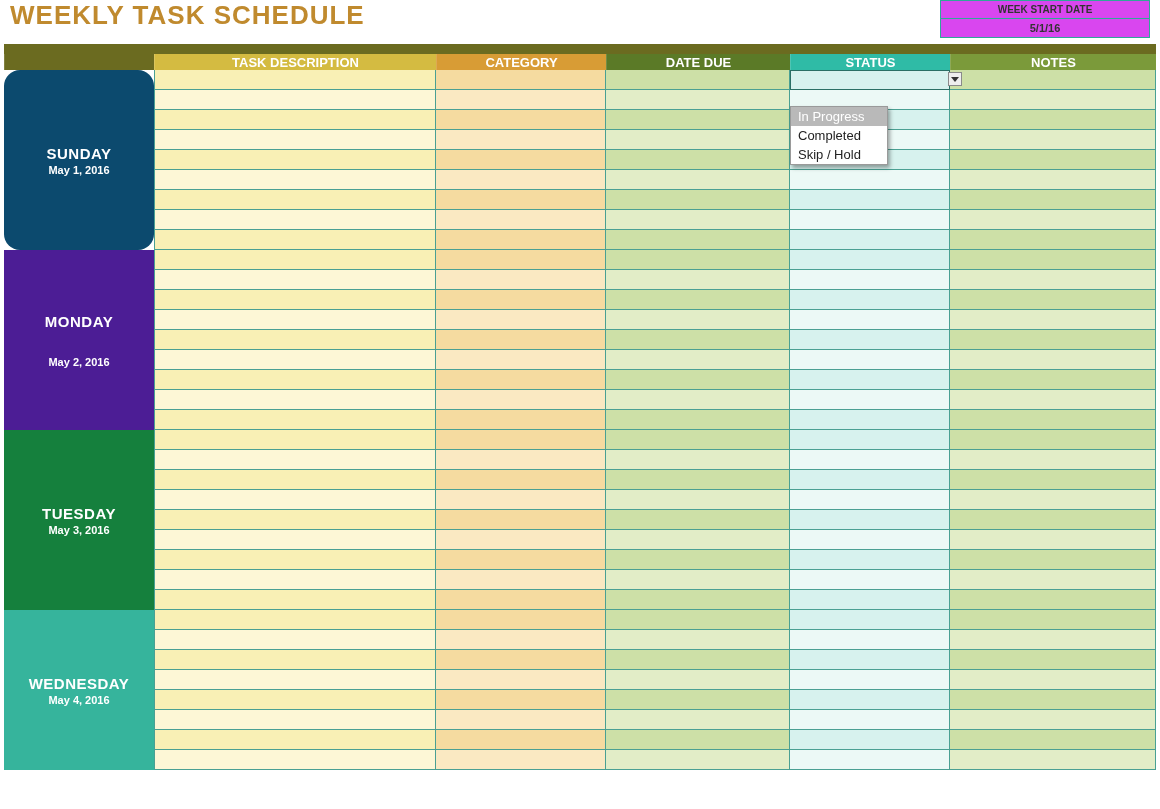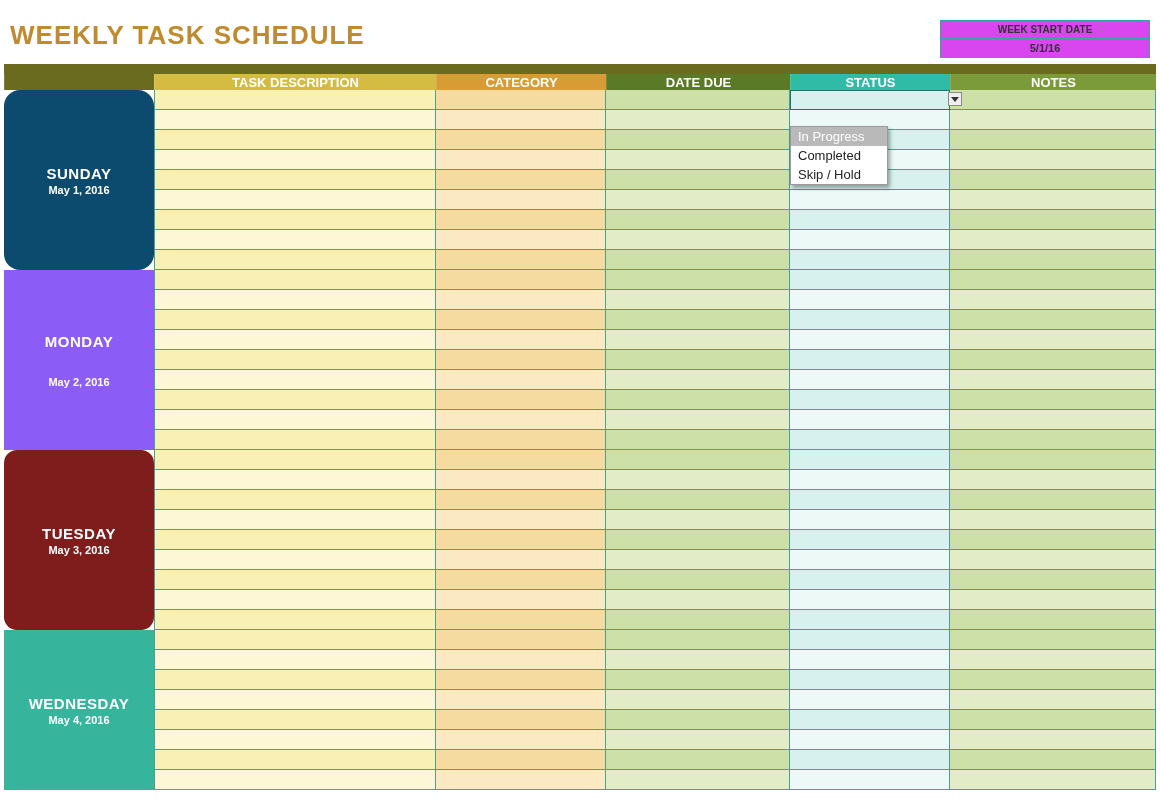--- a/index.html
+++ b/index.html
@@ -7,21 +7,21 @@
     margin: 0;
     padding: 0;
     font-family: Arial, Helvetica, sans-serif;
     background: #fff;
     width: 1160px;
   }
   .top-bar {
     display: flex;
     justify-content: space-between;
     align-items: flex-start;
-    padding: 20px 10px 6px 10px;
+    padding: 0 10px 6px 10px;
   }
   .title {
     color: #c08a2e;
     font-weight: bold;
     font-size: 26px;
     letter-spacing: 1px;
     font-family: "Trebuchet MS", Arial, sans-serif;
   }
   .week-start {
     width: 210px;
@@ -263,21 +263,21 @@
         <div class="row rA">
           <div class="cell c-task"></div>
           <div class="cell c-cat"></div>
           <div class="cell c-due"></div>
           <div class="cell c-stat"></div>
           <div class="cell c-notes"></div>
         </div>
       </div>
     </div>
     <div class="day-block">
-      <div class="day-label" style="background: #8b5cf6; gap: 24px;">
+      <div class="day-label" style="background: #4c1d95; gap: 24px;">
         <div class="dname">MONDAY</div>
         <div class="ddate">May 2, 2016</div>
       </div>
       <div class="rows">
         <div class="row rA">
           <div class="cell c-task"></div>
           <div class="cell c-cat"></div>
           <div class="cell c-due"></div>
           <div class="cell c-stat"></div>
           <div class="cell c-notes"></div>
@@ -334,21 +334,21 @@
         <div class="row rA">
           <div class="cell c-task"></div>
           <div class="cell c-cat"></div>
           <div class="cell c-due"></div>
           <div class="cell c-stat"></div>
           <div class="cell c-notes"></div>
         </div>
       </div>
     </div>
     <div class="day-block">
-      <div class="day-label" style="background: #7f1d1d; border-radius: 13px;">
+      <div class="day-label" style="background: #15803d;">
         <div class="dname">TUESDAY</div>
         <div class="ddate">May 3, 2016</div>
       </div>
       <div class="rows">
         <div class="row rA">
           <div class="cell c-task"></div>
           <div class="cell c-cat"></div>
           <div class="cell c-due"></div>
           <div class="cell c-stat"></div>
           <div class="cell c-notes"></div>

